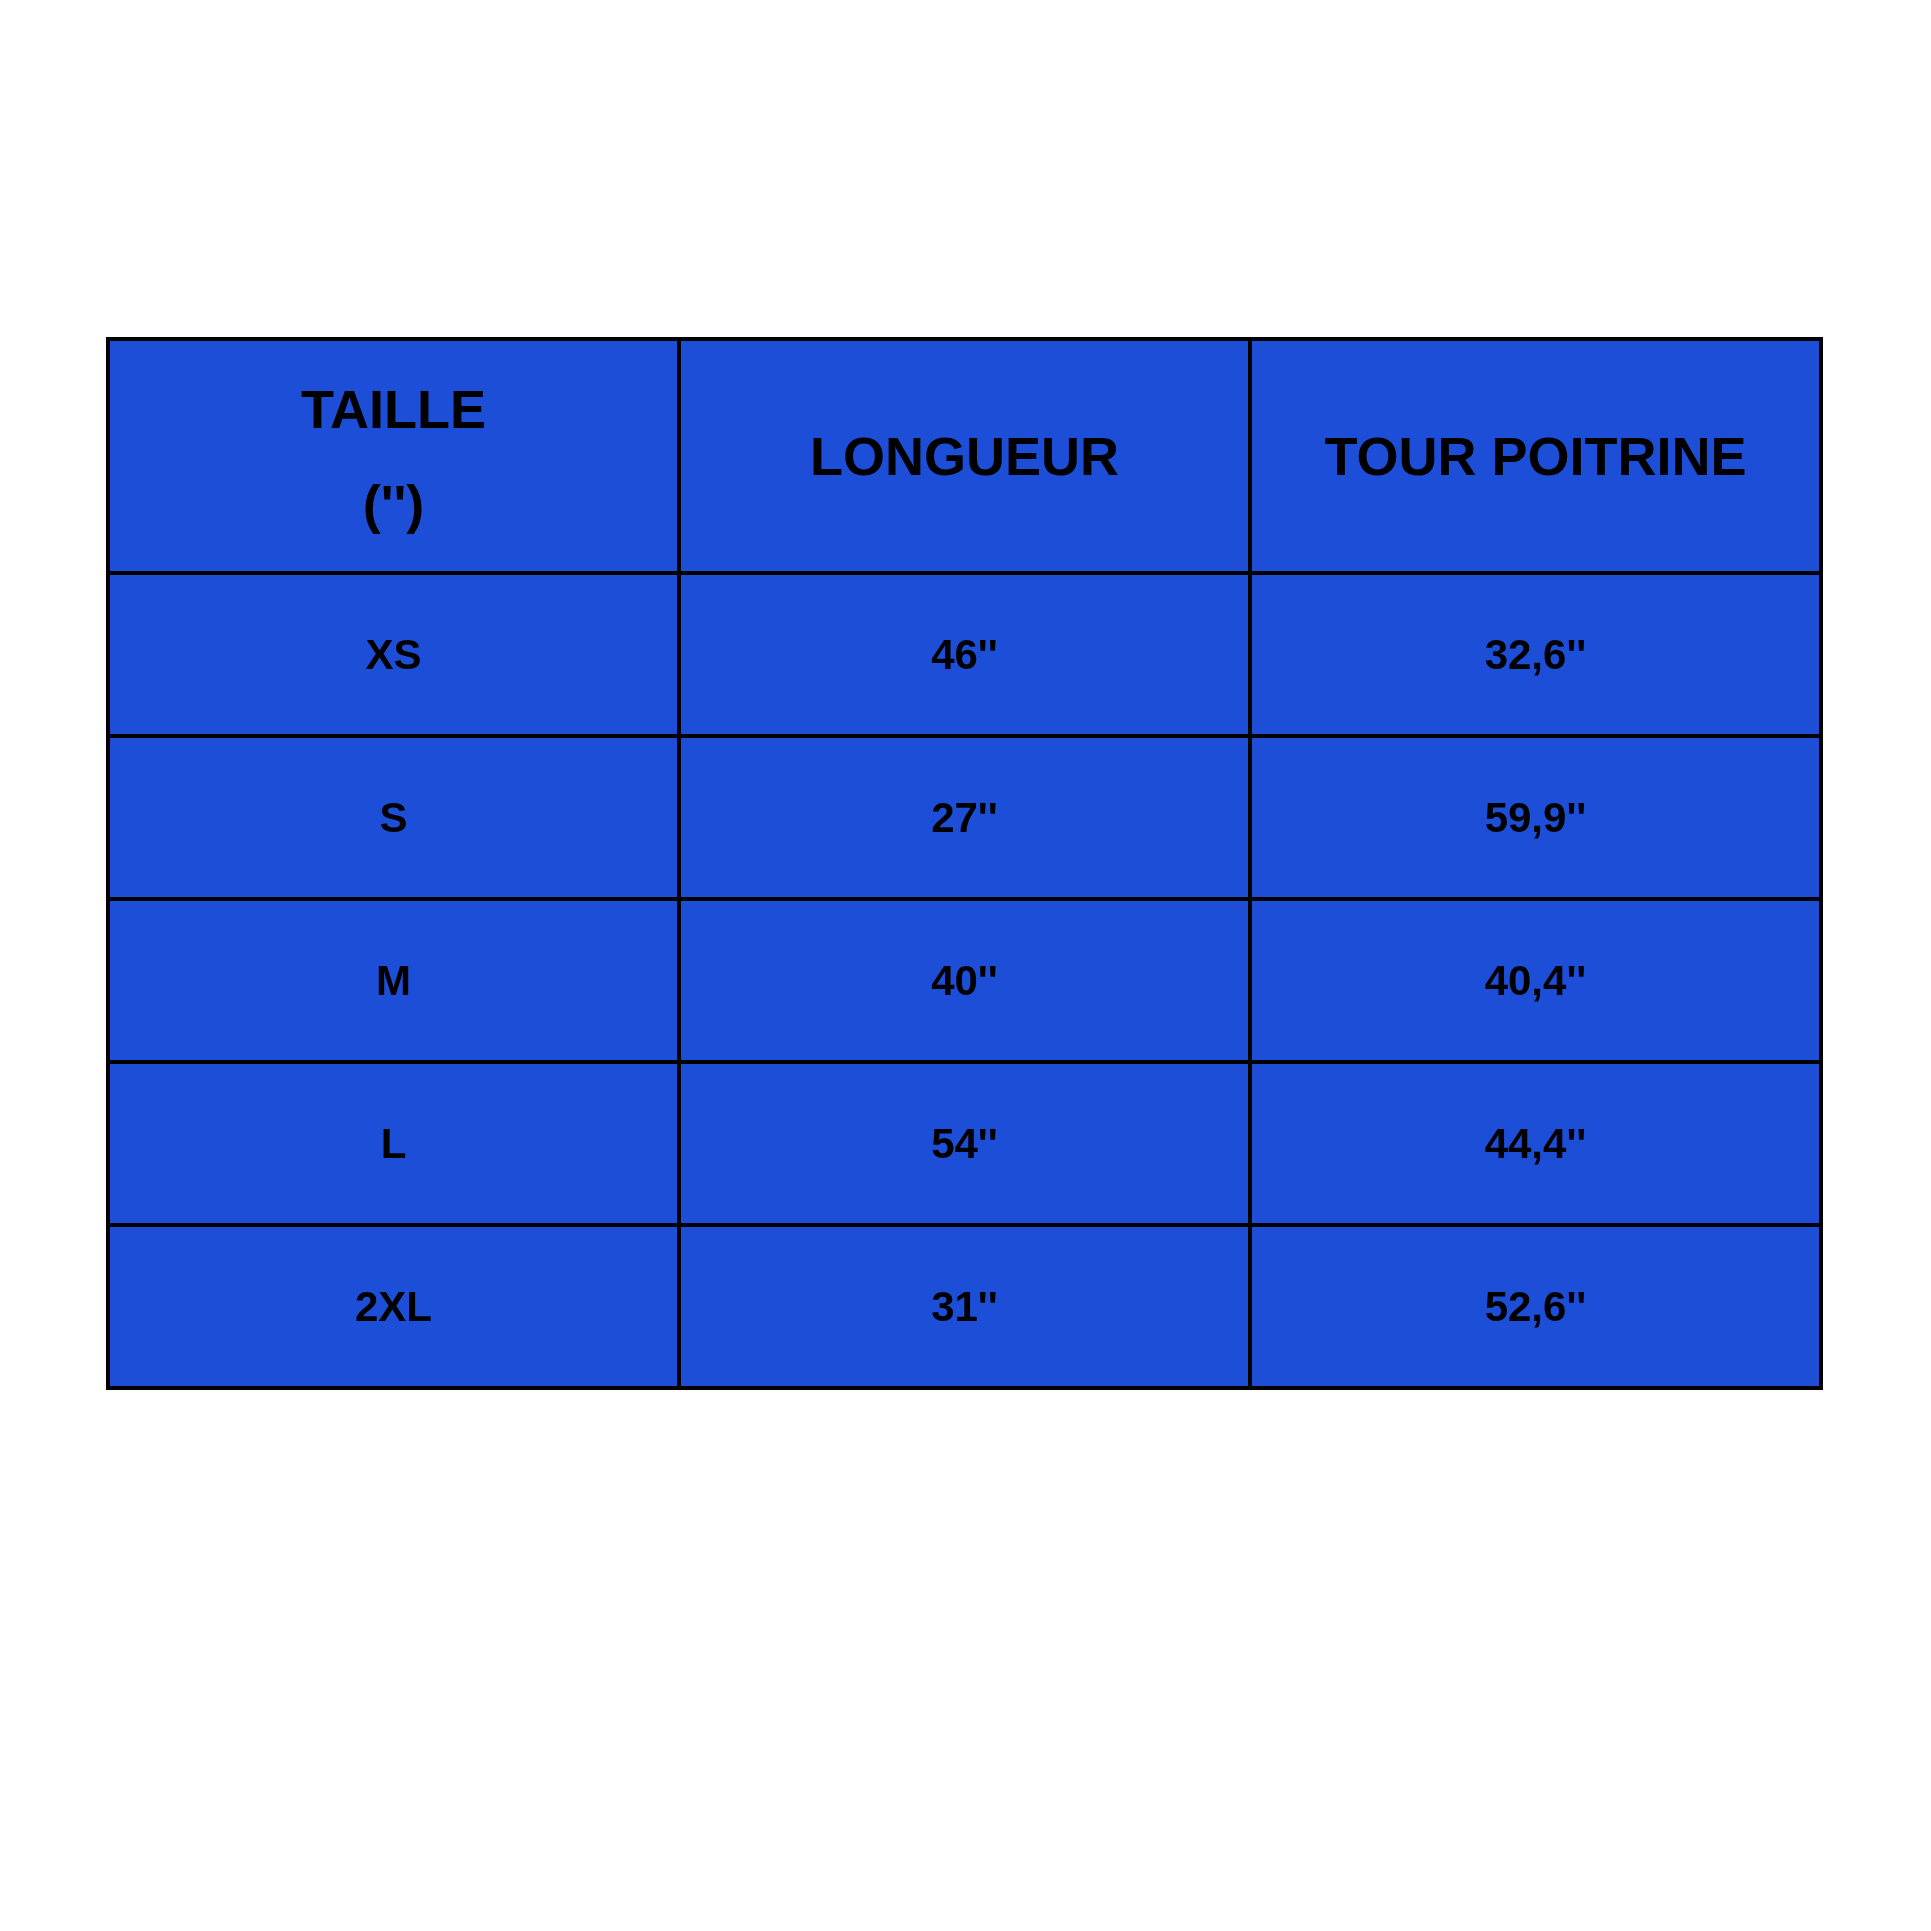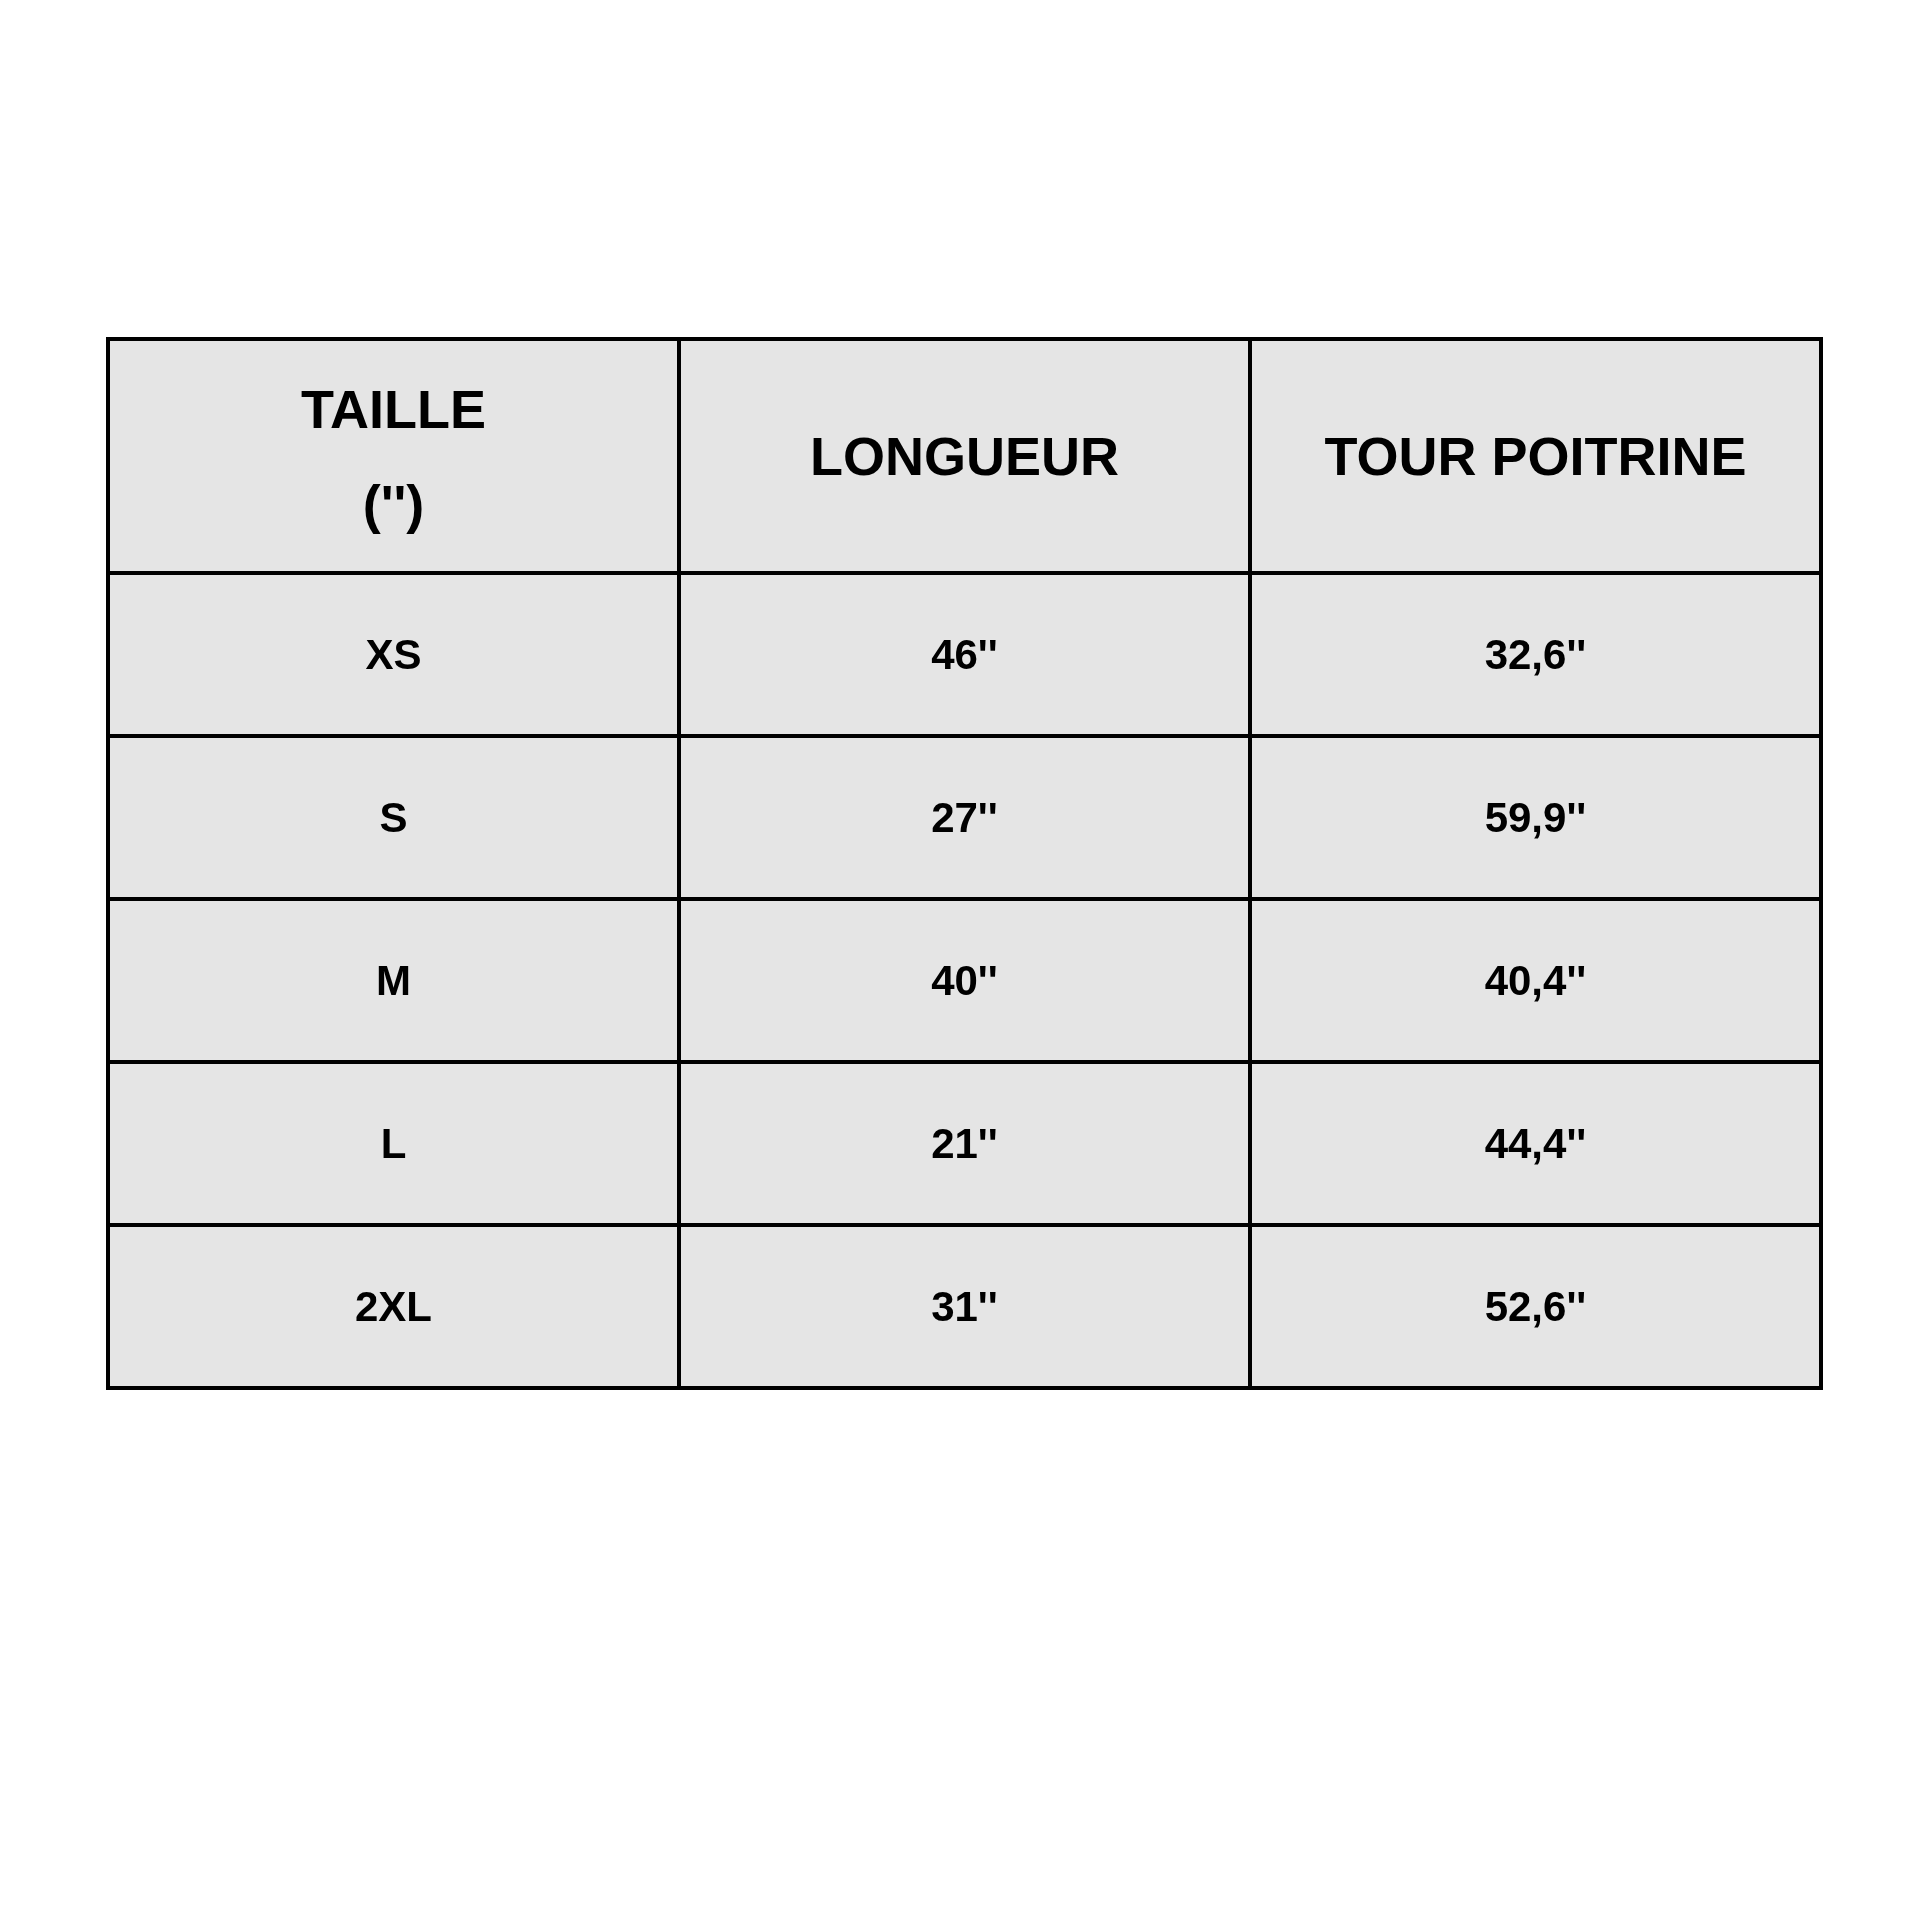--- a/index.html
+++ b/index.html
@@ -17,21 +17,21 @@
     height: 1931px;
     background: #ffffff;
   }
   table.size-table {
     position: absolute;
     left: 106px;
     top: 337px;
     width: 1717px;
     border-collapse: collapse;
     table-layout: fixed;
-    background: #e5e5e5;
+    background: #1d4ed8;
   }
   table.size-table th,
   table.size-table td {
     border: 4.8px solid #000000;
     text-align: center;
     vertical-align: middle;
     color: #000000;
     font-weight: bold;
     padding: 0;
   }
@@ -77,21 +77,21 @@
         <td>27''</td>
         <td>59,9''</td>
       </tr>
       <tr>
         <td>M</td>
         <td>40''</td>
         <td>40,4''</td>
       </tr>
       <tr>
         <td>L</td>
-        <td>21''</td>
+        <td>54''</td>
         <td>44,4''</td>
       </tr>
       <tr>
         <td>2XL</td>
         <td>31''</td>
         <td>52,6''</td>
       </tr>
     </tbody>
   </table>
 </div>

